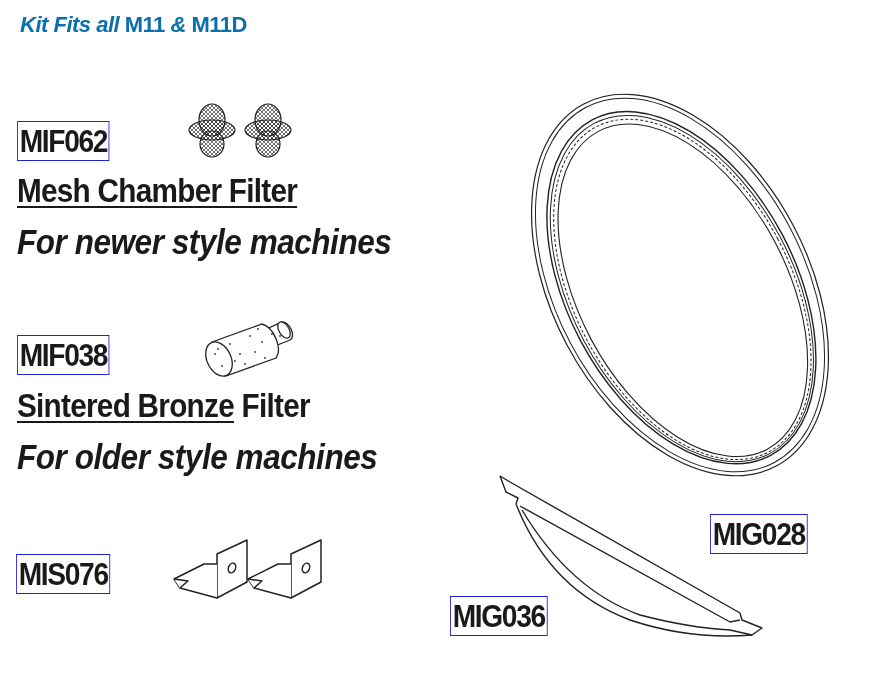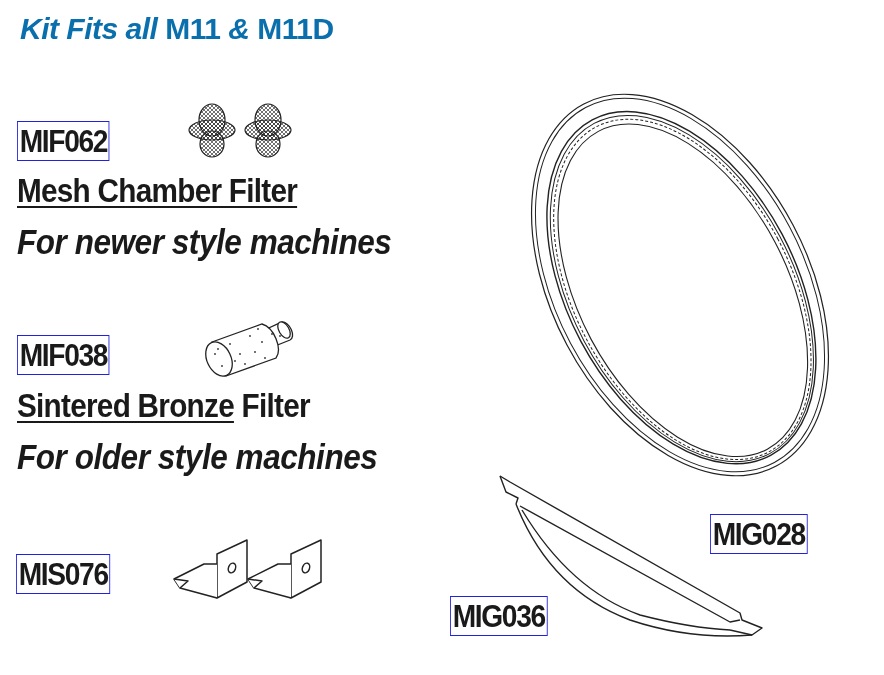--- a/index.html
+++ b/index.html
@@ -1,19 +1,19 @@
 <!DOCTYPE html>
 <html><head>
 <meta charset="utf-8">
 <style>
   html, body { margin:0; padding:0; background:#ffffff; }
   body { width:884px; height:675px; position:relative; overflow:hidden;
          font-family:"Liberation Sans", sans-serif; color:#1a1a1a; }
   .abs { position:absolute; }
-  .title { left:20px; top:12px; font-size:30px; font-weight:bold; color:#0a6fad; letter-spacing:-0.5px; white-space:nowrap; }
+  .title { left:20px; top:12px; font-size:22px; font-weight:bold; color:#0a6fad; letter-spacing:-0.5px; white-space:nowrap; }
   .title .it { font-style:italic; }
   .part { font-weight:bold; font-size:32px; letter-spacing:-1.5px; line-height:38px; padding:0 2px;
           border:1.5px solid #2222dd; color:#1a1a1a; transform:scaleX(0.88); transform-origin:left center; }
   .name { font-weight:bold; font-size:33px; letter-spacing:-0.8px; white-space:nowrap; transform:scaleX(0.9); transform-origin:left center; }
   .name u { text-decoration-thickness:2px; text-underline-offset:4px; }
   .sub { font-weight:bold; font-style:italic; font-size:35px; letter-spacing:-0.5px; white-space:nowrap; transform:scaleX(0.9); transform-origin:left center; }
   svg { position:absolute; overflow:visible; }
 </style>
 </head>
 <body>

